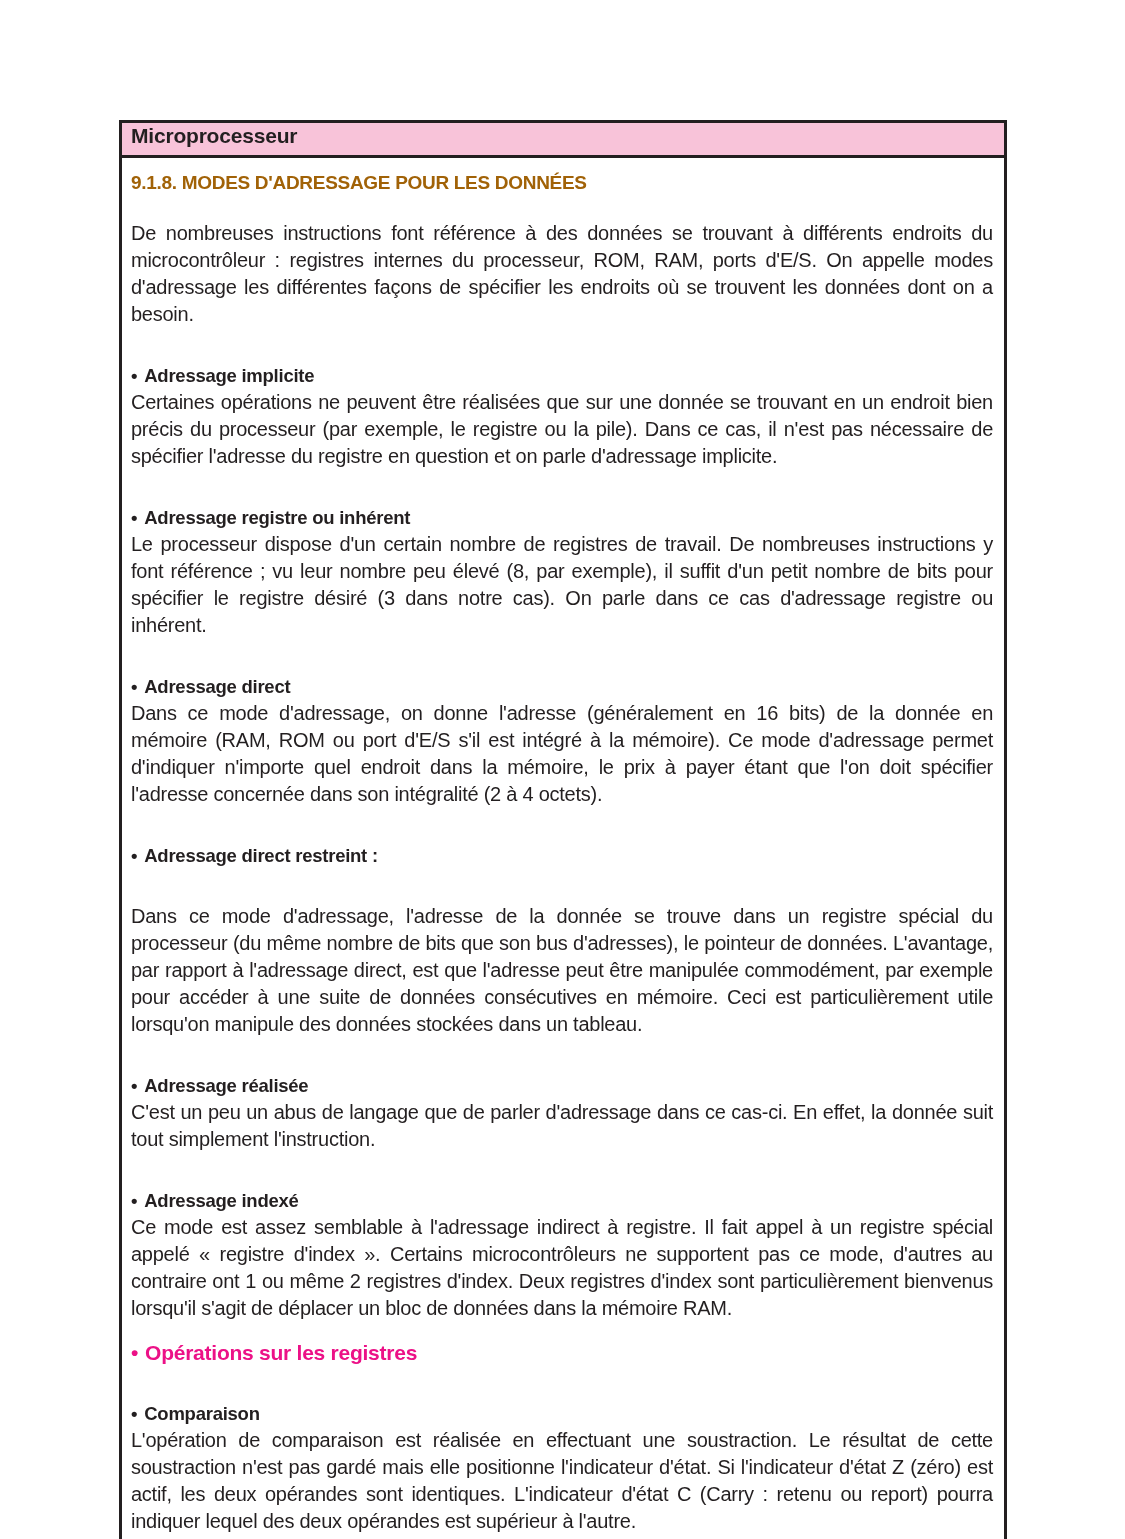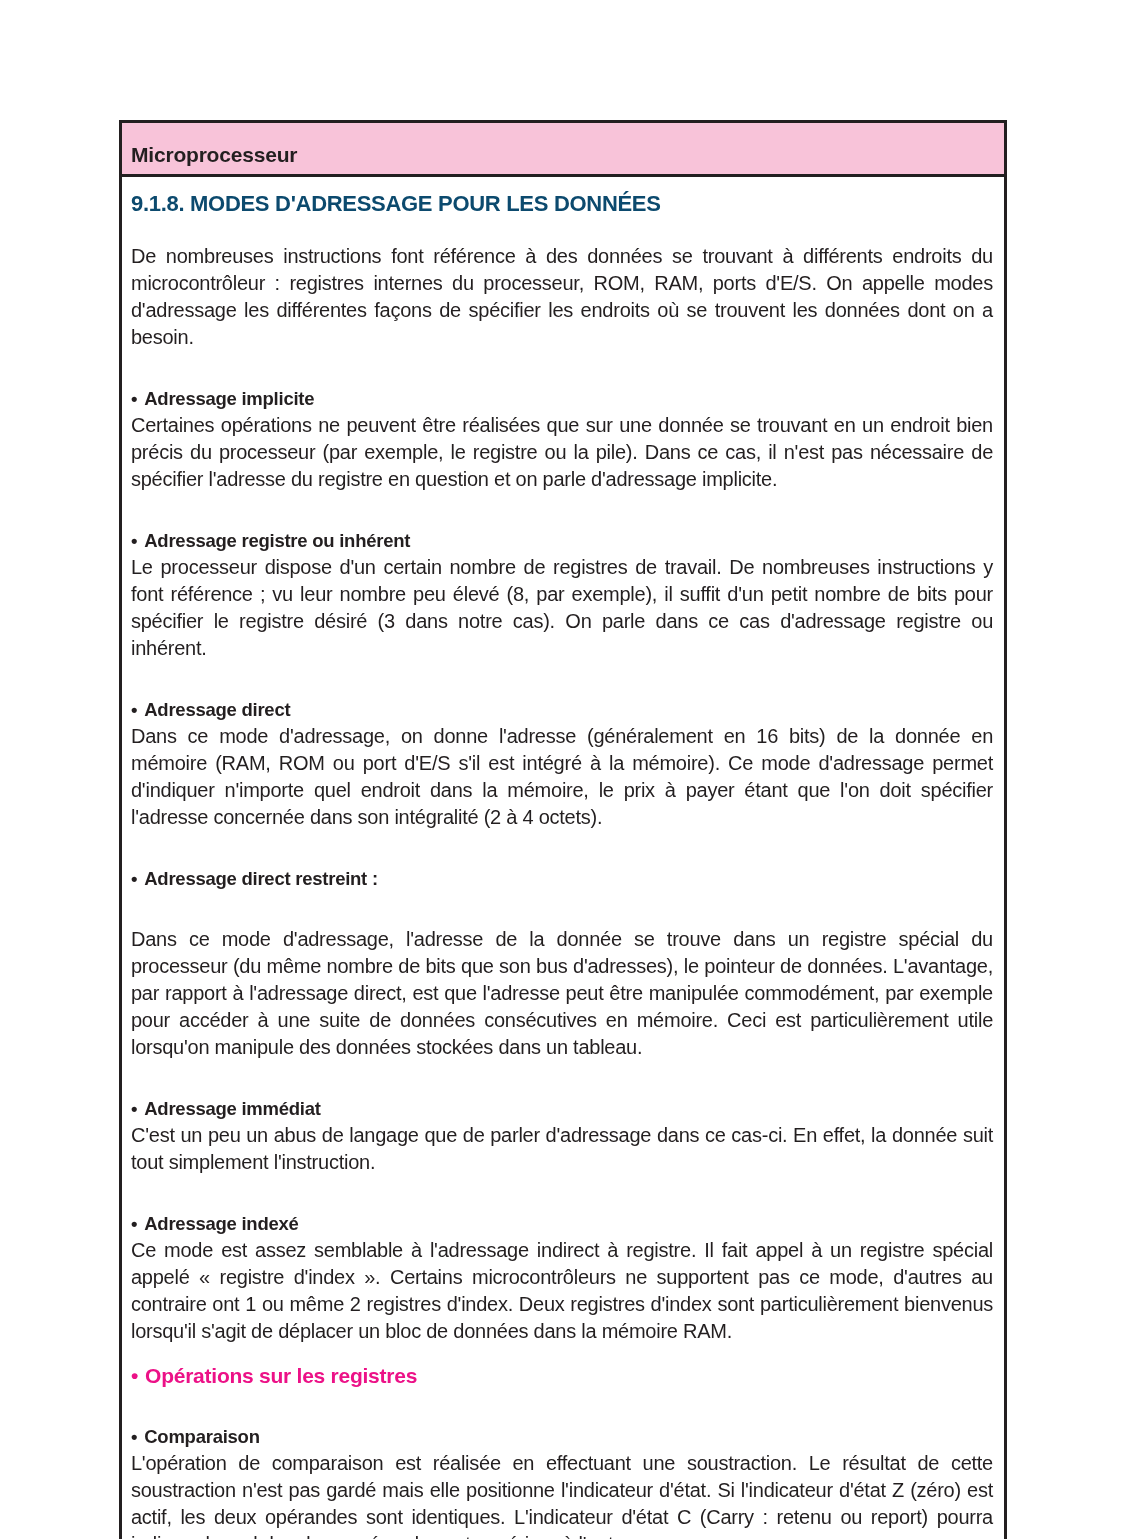--- a/index.html
+++ b/index.html
@@ -20,33 +20,33 @@
     padding: 120px 118px 40px 119px;
     background: #ffffff;
   }
   .frame {
     border: 3px solid #231f20;
     background: #ffffff;
   }
   .header-bar {
     background: #f8c3d9;
     border-bottom: 3px solid #231f20;
-    padding: 20px 9px 7px 9px;
+    padding: 1px 9px 7px 9px;
     font-size: 21px;
     font-weight: bold;
     letter-spacing: -0.2px;
   }
   .content {
     padding: 9px 11px 42px 9px;
   }
   .section-title {
     margin: 5px 0 0 0;
-    font-size: 22px;
+    font-size: 19px;
     font-weight: bold;
-    color: #0c4a6e;
+    color: #a16207;
     letter-spacing: -0.3px;
   }
   .body-text {
     margin: 0;
     font-size: 20px;
     line-height: 27px;
     text-align: justify;
     letter-spacing: -0.25px;
   }
   .intro {
@@ -106,21 +106,21 @@
 
       <div class="section">
         <div class="section-heading"><span class="bullet">•</span><span>Adressage direct restreint :</span></div>
       </div>
 
       <div class="section">
         <p class="body-text">Dans ce mode d'adressage, l'adresse de la donnée se trouve dans un registre spécial du processeur (du même nombre de bits que son bus d'adresses), le pointeur de données. L'avantage, par rapport à l'adressage direct, est que l'adresse peut être manipulée commodément, par exemple pour accéder à une suite de données consécutives en mémoire. Ceci est particulièrement utile lorsqu'on manipule des données stockées dans un tableau.</p>
       </div>
 
       <div class="section">
-        <div class="section-heading"><span class="bullet">•</span><span>Adressage immédiat</span></div>
+        <div class="section-heading"><span class="bullet">•</span><span>Adressage réalisée</span></div>
         <p class="body-text">C'est un peu un abus de langage que de parler d'adressage dans ce cas-ci. En effet, la donnée suit tout simplement l'instruction.</p>
       </div>
 
       <div class="section">
         <div class="section-heading"><span class="bullet">•</span><span>Adressage indexé</span></div>
         <p class="body-text">Ce mode est assez semblable à l'adressage indirect à registre. Il fait appel à un registre spécial appelé « registre d'index ». Certains microcontrôleurs ne supportent pas ce mode, d'autres au contraire ont 1 ou même 2 registres d'index. Deux registres d'index sont particulièrement bienvenus lorsqu'il s'agit de déplacer un bloc de données dans la mémoire RAM.</p>
       </div>
 
       <div class="section accent">
         <div class="section-heading"><span class="bullet">•</span><span>Opérations sur les registres</span></div>

